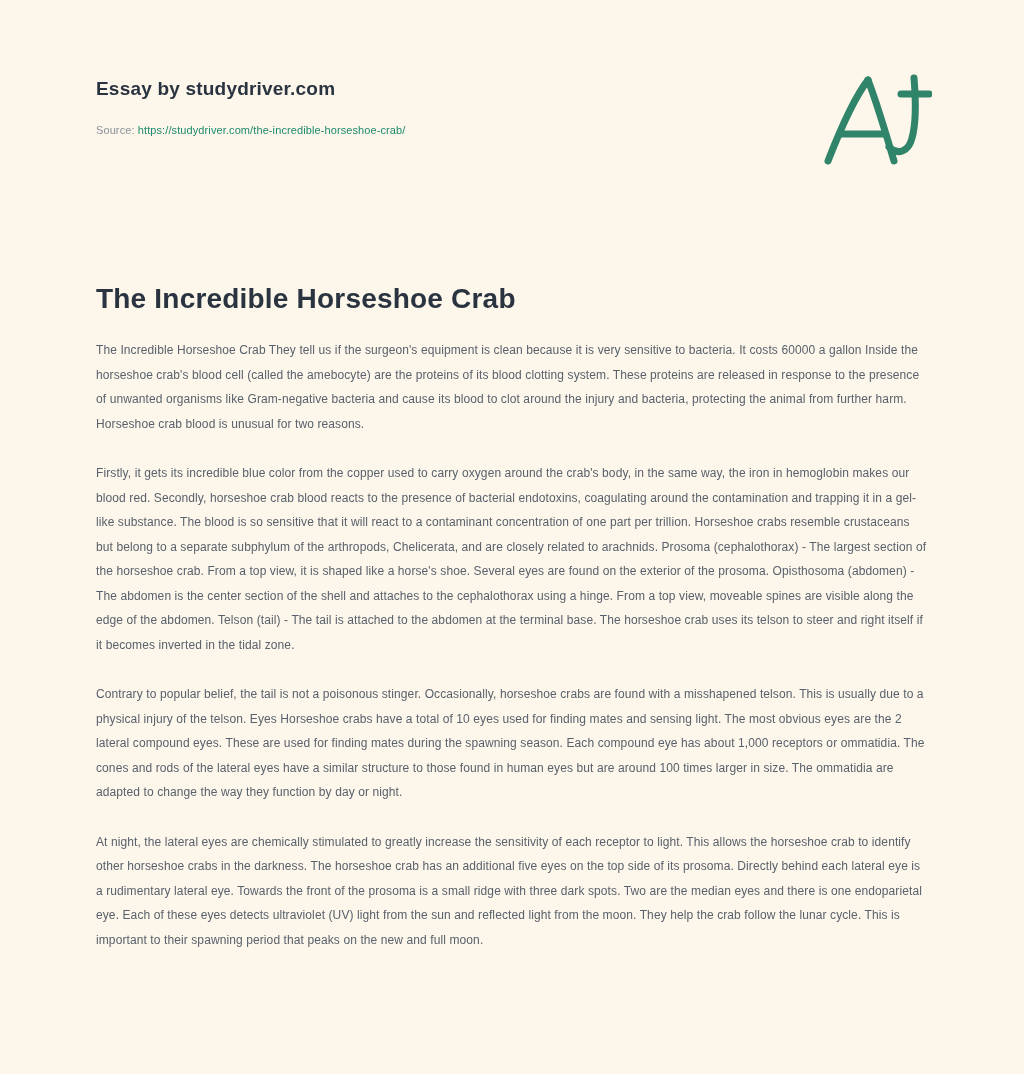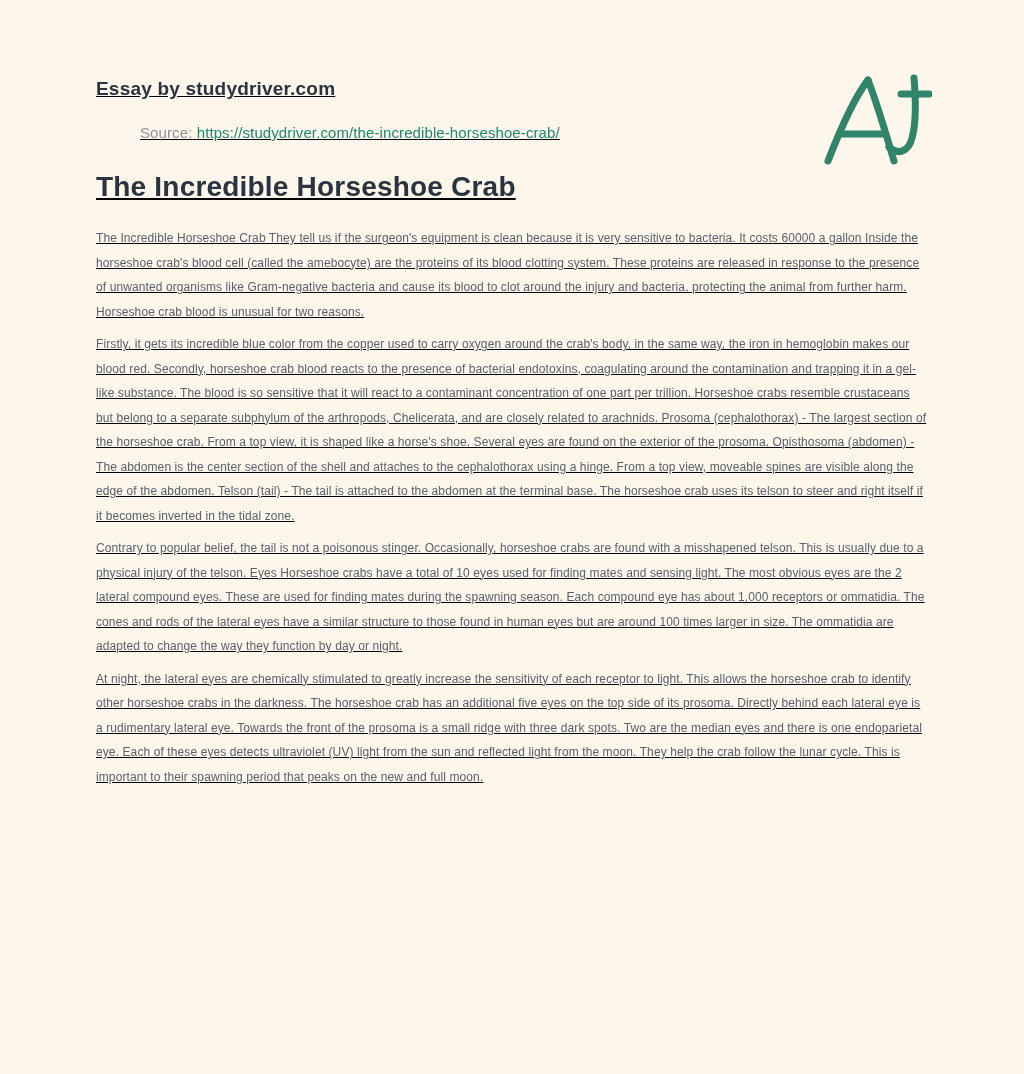--- a/index.html
+++ b/index.html
@@ -7,65 +7,64 @@
     width: 1024px;
     height: 1074px;
     background: #fdf6ea;
     font-family: "Liberation Sans", "DejaVu Sans", sans-serif;
     overflow: hidden;
   }
   .page {
     width: 1024px;
     height: 1074px;
     padding: 78px 96px 0 96px;
-    text-decoration: underline;
   }
   .header-row {
     display: flex;
     justify-content: space-between;
     align-items: flex-start;
   }
   .byline {
     font-size: 19px;
     font-weight: 700;
     color: #2a3440;
     letter-spacing: 0.2px;
   }
   .source-line {
     margin-top: 24px;
-    font-size: 15px;
+    font-size: 11px;
     color: #8b929b;
     letter-spacing: 0.1px;
-    margin-left: 44px;
   }
   .source-link {
     color: #1d8a6e;
     text-decoration: none;
     cursor: pointer;
   }
   .logo {
     margin-top: -6px;
     margin-right: -4px;
     flex: 0 0 auto;
   }
   .title {
+    margin-top: 112px;
     font-size: 28px;
     line-height: 1.22;
     font-weight: 600;
     color: #2a3440;
     letter-spacing: 0.2px;
   }
   .body-text {
     margin-top: 22px;
     font-size: 12px;
     line-height: 24.5px;
     color: #59616c;
     letter-spacing: 0.1px;
   }
-  .body-text p + p { margin-top: 8px; }
+  .body-text p + p { margin-top: 25px; }
 </style>
 </head>
 <body>
 
 <div class="page">
 
   <div class="header-row">
     <div class="header-left">
       <div class="byline">Essay by studydriver.com</div>
       <div class="source-line">

